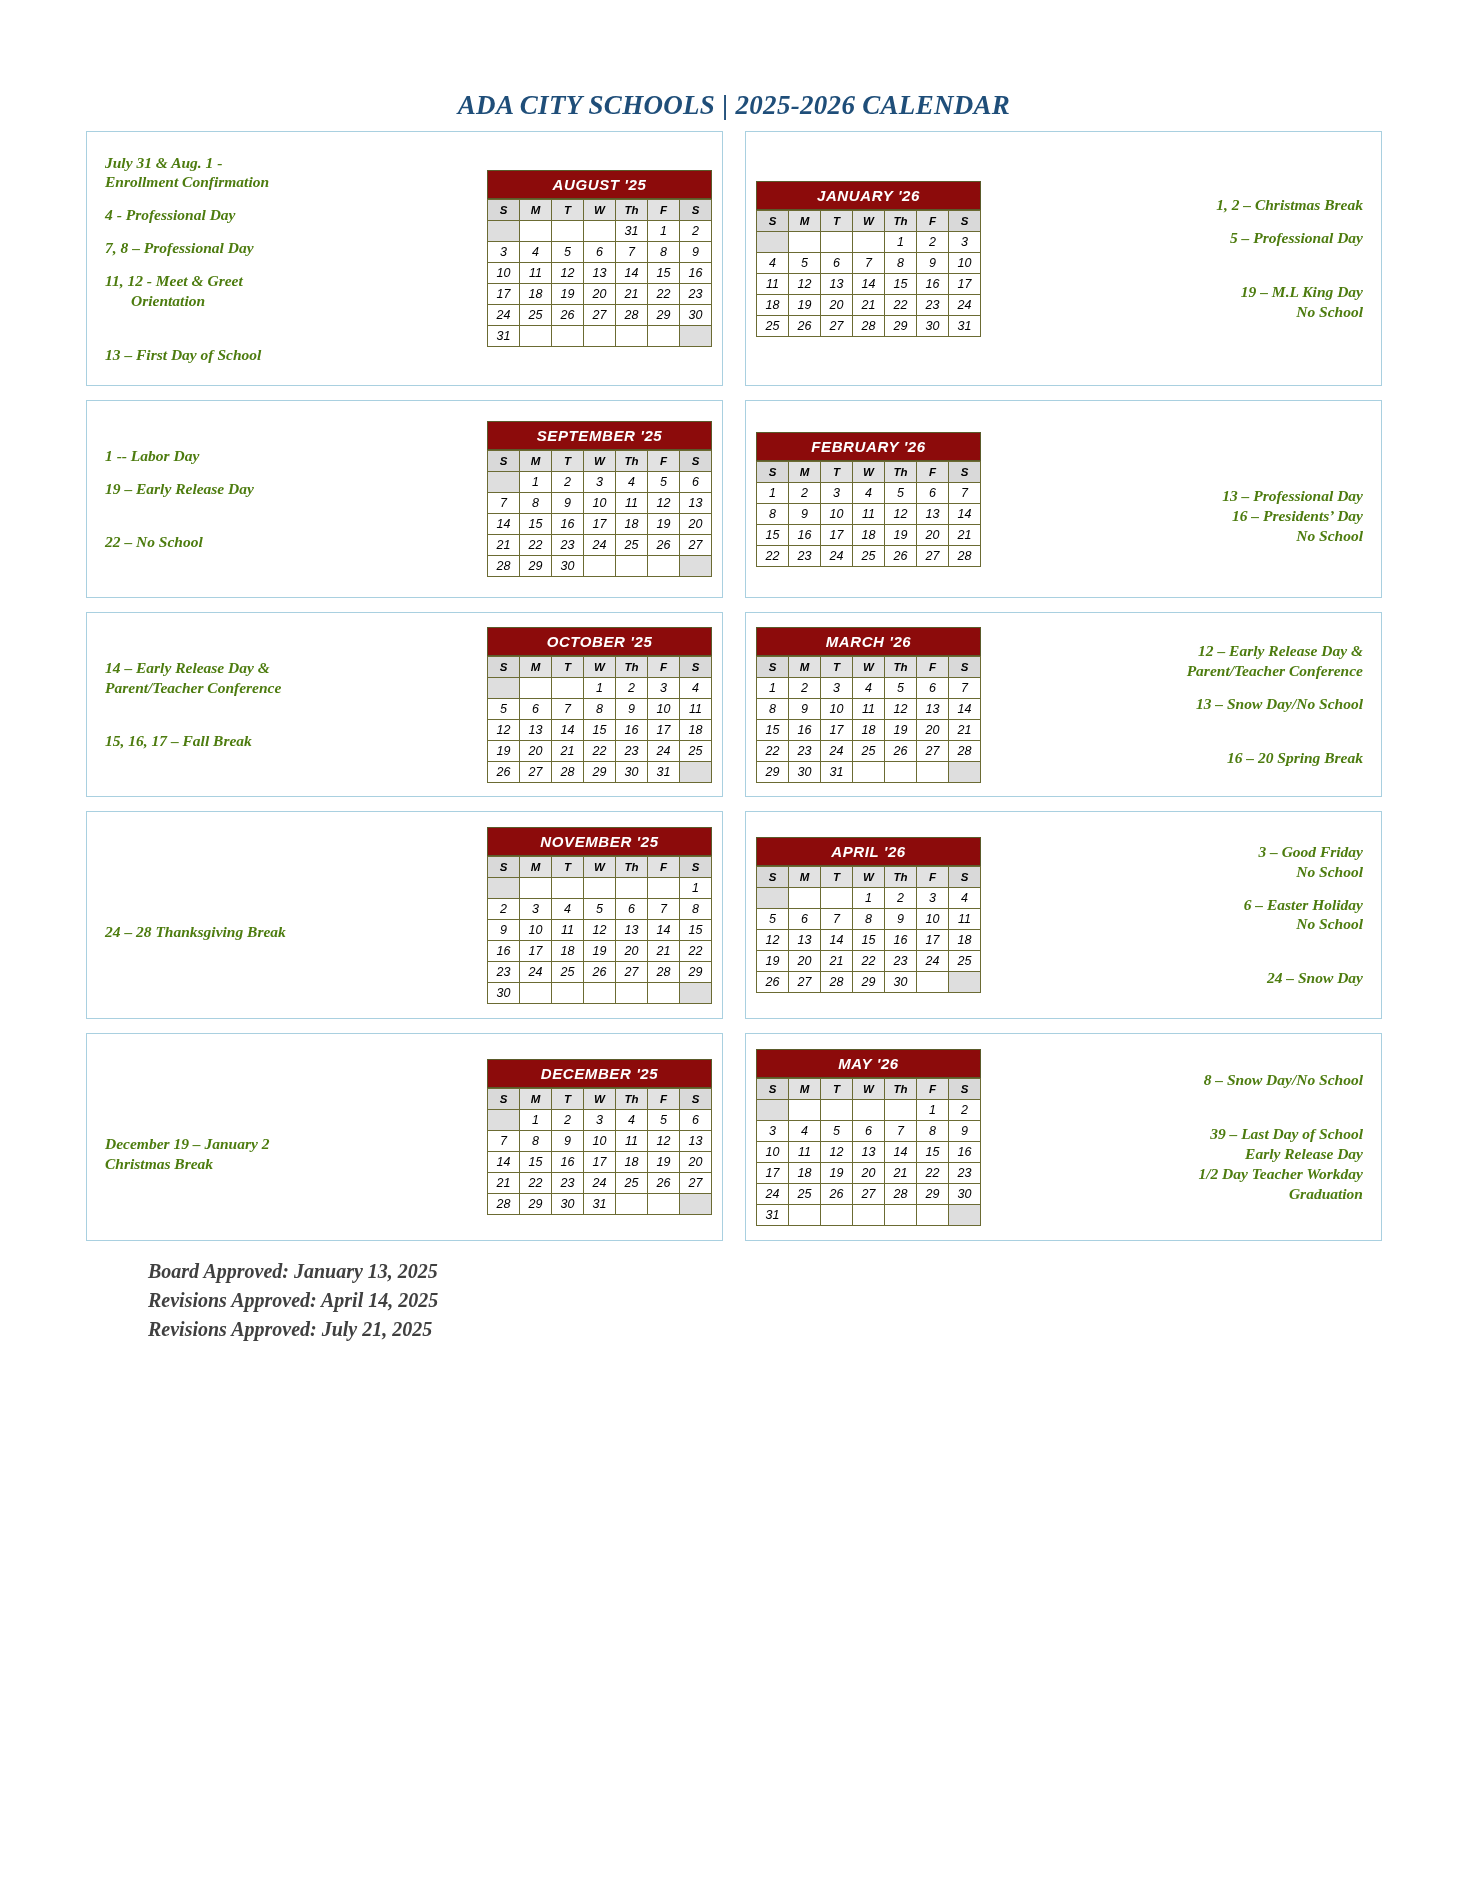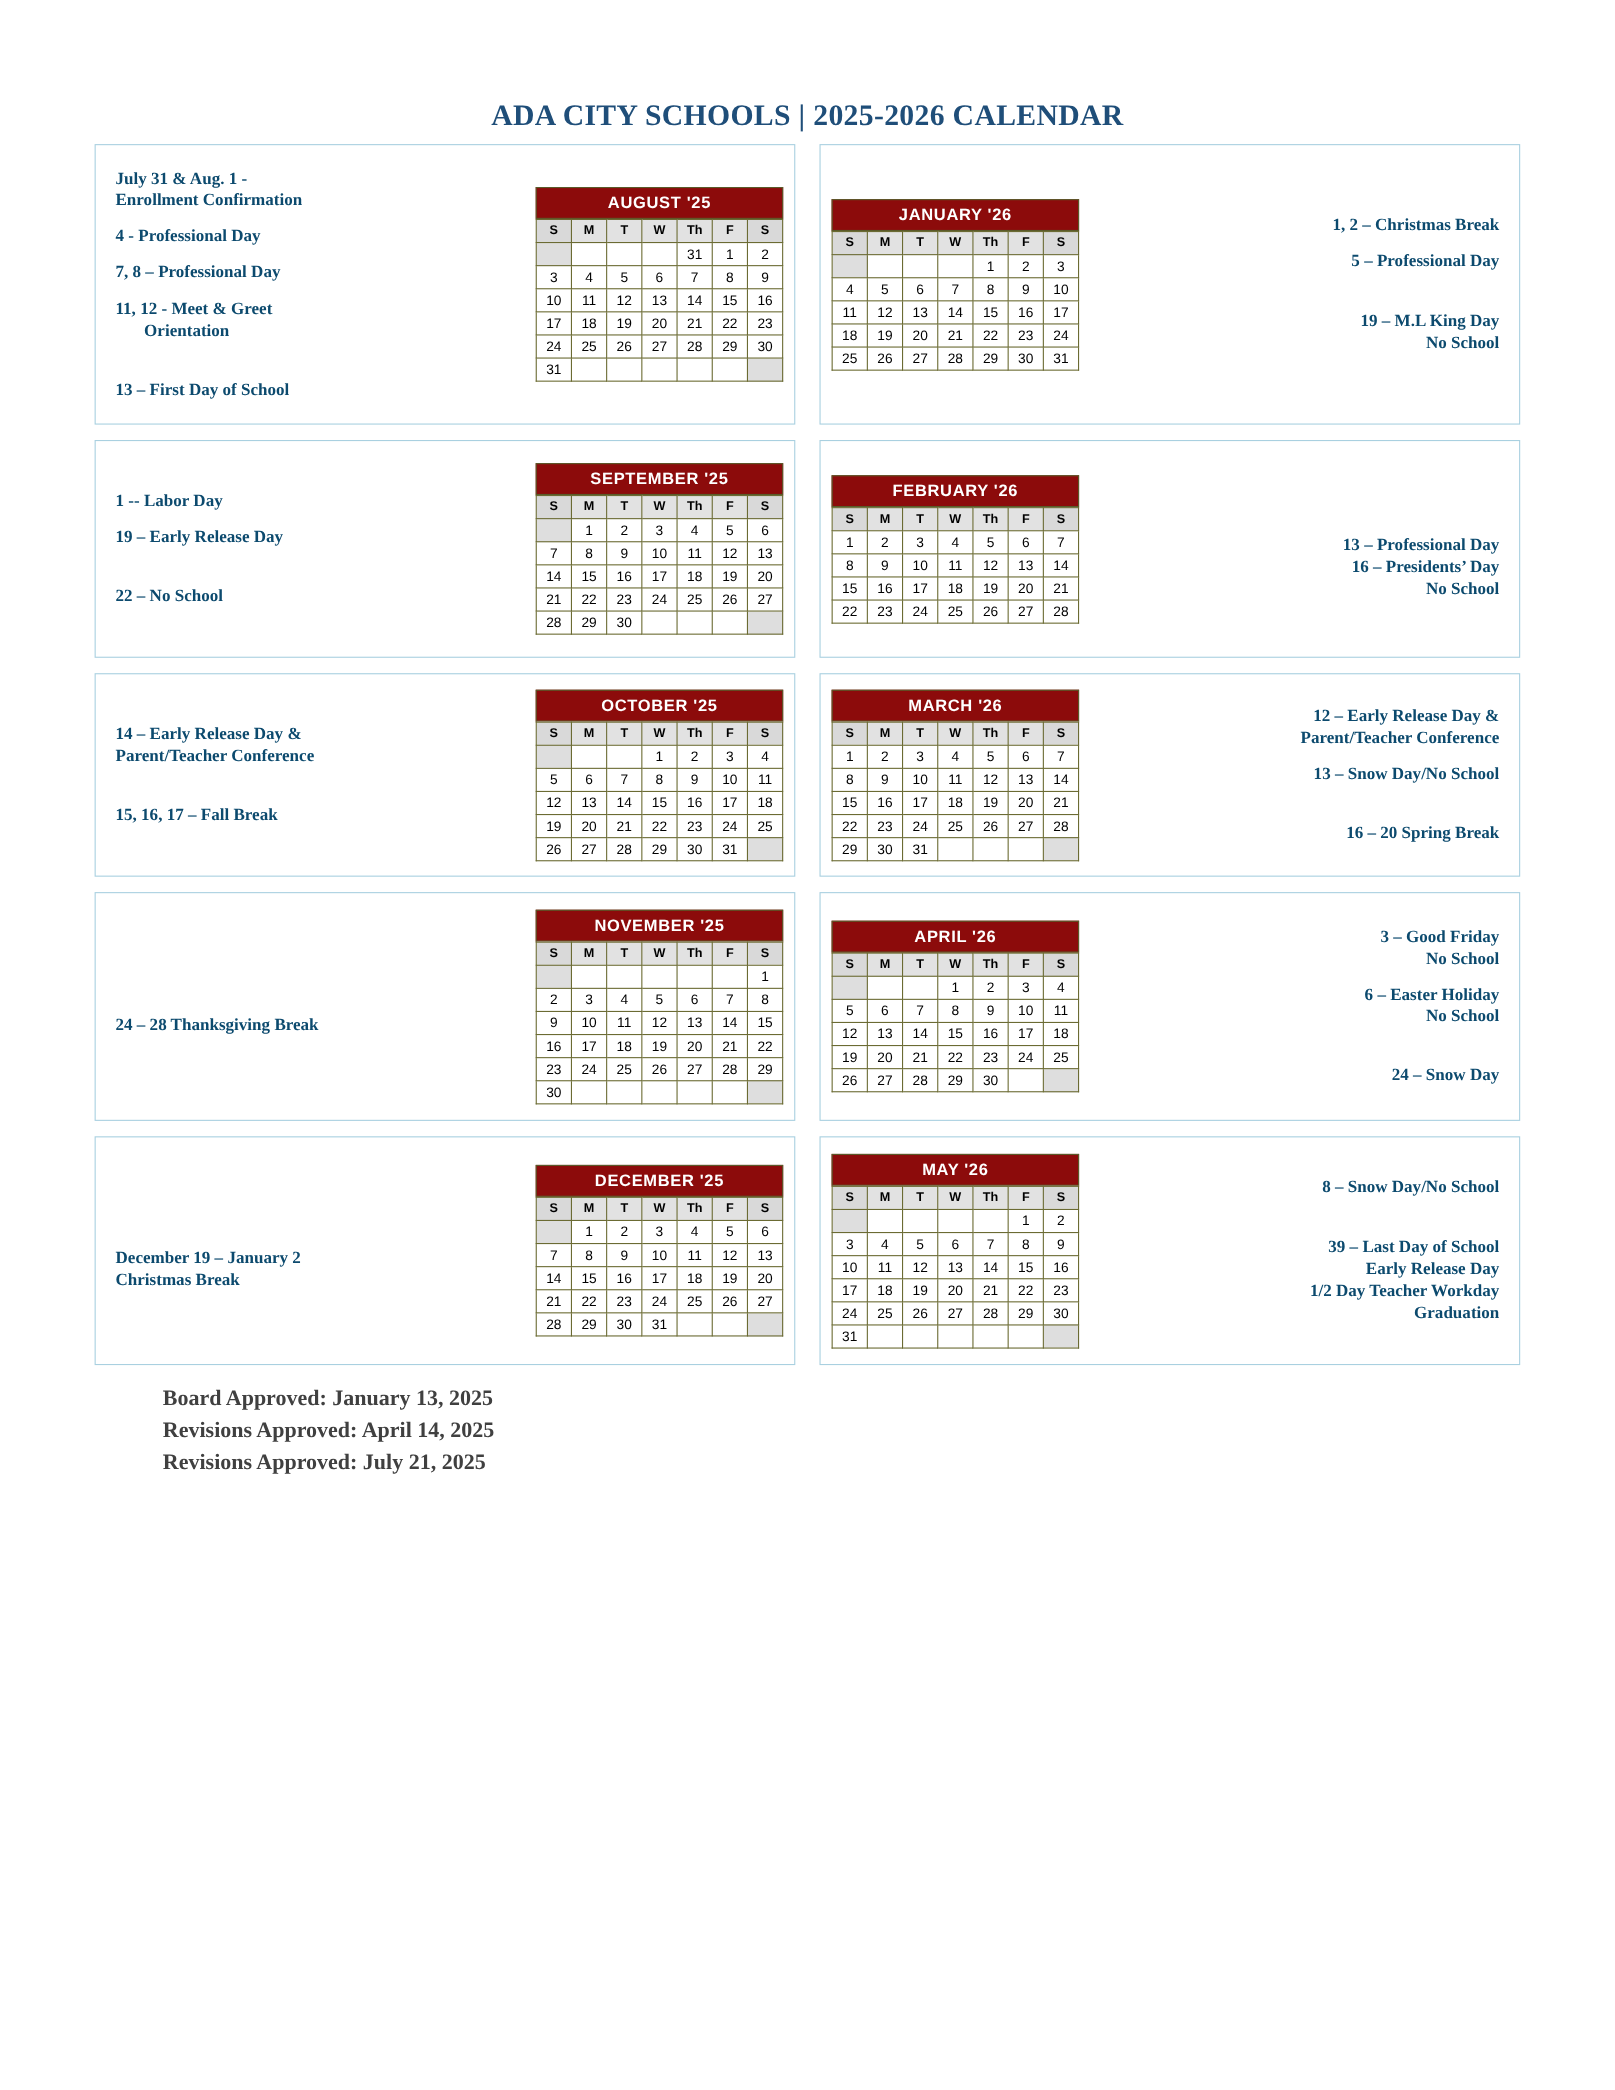--- a/index.html
+++ b/index.html
@@ -7,20 +7,21 @@
     margin: 0; padding: 0;
     width: 1468px;
     background: #ffffff;
     font-family: "Liberation Serif", serif;
   }
   #page {
     width: 1468px; height: 1413px;
     position: relative;
     background: #ffffff;
     padding: 0;
+    font-style: italic;
   }
 
   
   .title {
     text-align: center;
     color: #1f4e79;
     font-family: "Liberation Serif", serif;
     font-weight: bold;
     font-size: 27px;
     letter-spacing: 0.3px;
@@ -48,21 +49,21 @@
   .panel.h-med   { height: 198px; }
   .panel.h-tall  { height: 185px; }
   .panel.h-nov   { height: 208px; }
   .panel.h-dec   { height: 208px; }
 
   
   .notes {
     font-family: "Liberation Serif", serif;
     font-weight: bold;
     font-size: 15.5px;
-    color: #0c4a6e;
+    color: #4d7c0f;
     line-height: 1.28;
     flex: 1 1 auto;
     padding: 0 8px;
   }
   .notes .note { margin-bottom: 13px; }
   .notes .note:last-child { margin-bottom: 0; margin-top: 34px; }
   .notes .sub { display: block; }
   .notes .ind { display: block; padding-left: 26px; }
 
   .notes.left  { text-align: left; }

